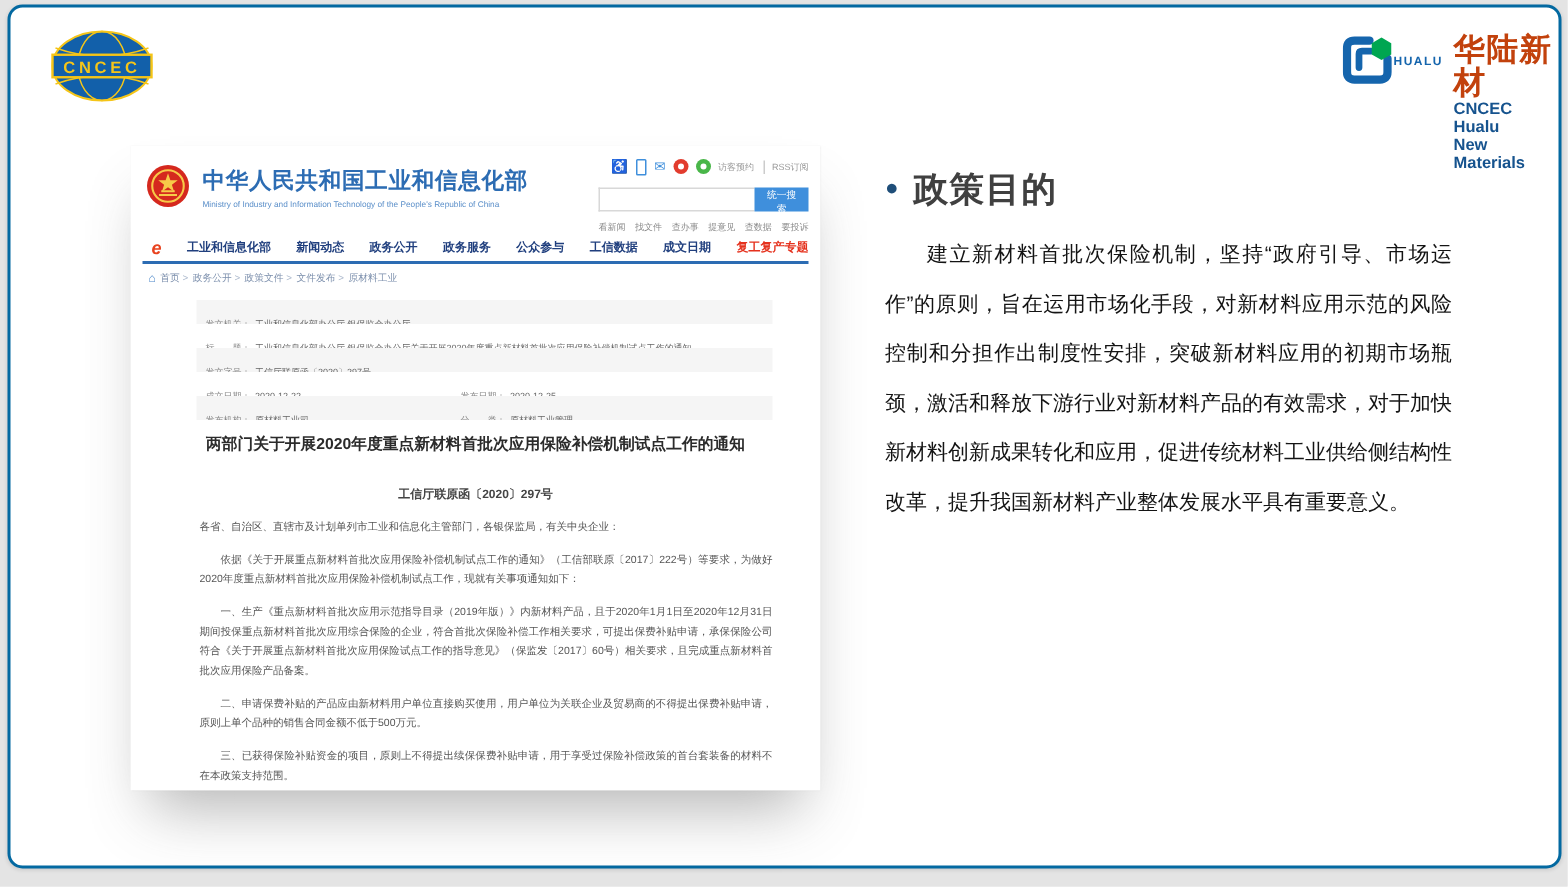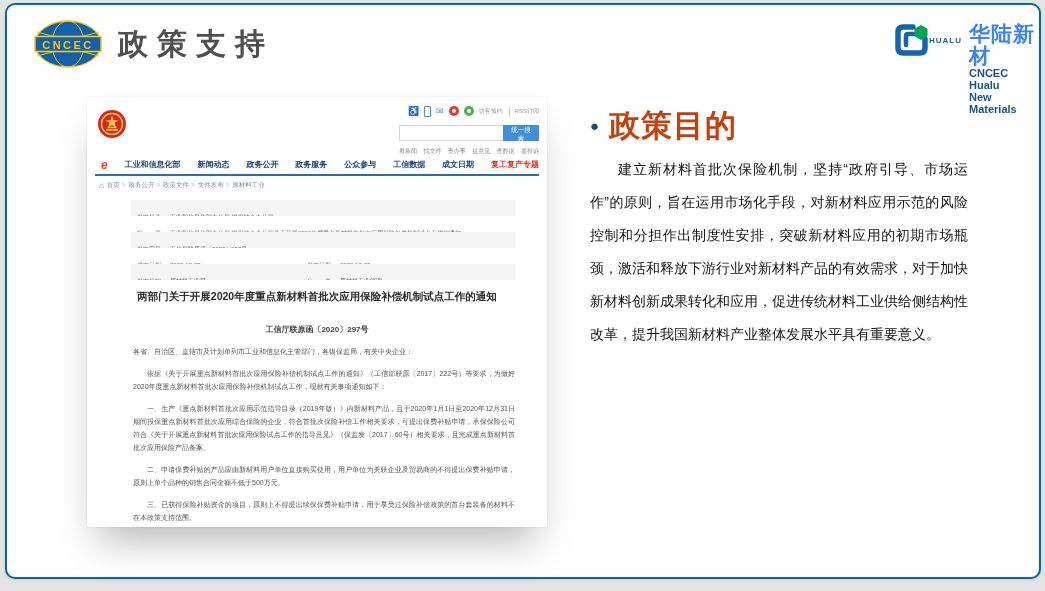--- a/index.html
+++ b/index.html
@@ -9,21 +9,21 @@
          border-radius:10px;border:2px solid #0369a1;box-shadow:0 1px 3px rgba(0,0,0,.12);}
 
   
   .hdr-left{position:absolute;left:25px;top:14px;display:flex;align-items:center;}
   .slide-title{margin-left:14px;font-family:"Liberation Serif", serif;font-weight:bold;
                font-size:30px;color:#4f4f4f;letter-spacing:9px;}
   .hdr-right{position:absolute;left:888px;top:18px;display:flex;align-items:flex-start;}
   .hl-mark{display:flex;flex-direction:row;align-items:center;}
   .hl-word{font-size:8px;font-weight:bold;color:#1565ad;letter-spacing:1px;margin-top:1px;}
   .hl-text{margin-left:7px;}
-  .hl-cn{font-size:21px;font-weight:bold;color:#3b82f6;letter-spacing:1px;line-height:22px;}
+  .hl-cn{font-size:21px;font-weight:bold;color:#c2410c;letter-spacing:1px;line-height:22px;}
   .hl-en{font-size:11px;font-weight:bold;color:#16538e;line-height:12px;}
 
   
   .site-card{position:absolute;left:80px;top:92px;width:460px;height:430px;background:#fff;
              box-shadow:0 0 1px rgba(0,0,0,.2), 0 24px 38px -12px rgba(90,90,90,.45);}
   .site-header{position:absolute;top:8px;left:8px;width:444px;height:50px;}
   .emblem{position:absolute;left:2px;top:4px;}
   .ministry{position:absolute;left:40px;top:6px;width:250px;}
   .ministry-cn{font-size:15px;font-weight:bold;color:#2c6cb3;letter-spacing:.5px;white-space:nowrap;}
   .ministry-en{font-size:5.5px;color:#5b8fc9;margin-top:4px;white-space:nowrap;}
@@ -67,41 +67,40 @@
   .doc-number{position:absolute;top:227px;left:0;width:460px;text-align:center;
               font-size:8px;font-weight:bold;color:#444;}
   .doc-body{position:absolute;top:248px;left:46px;width:382px;}
   .doc-body p{margin:0 0 9px;font-size:7px;line-height:13px;color:#555;text-align:justify;}
   .doc-body p.indent{text-indent:2em;}
 
   
   .right-panel{position:absolute;left:583px;top:106px;width:400px;}
   .rp-heading{display:flex;align-items:center;}
   .rp-bullet{font-size:15px;color:#1f4e79;margin-right:10px;line-height:30px;}
-  .rp-title{font-size:31px;font-weight:bold;color:#c2410c;letter-spacing:1px;line-height:30px;}
+  .rp-title{font-size:23px;font-weight:bold;color:#404040;letter-spacing:1px;line-height:30px;}
   .rp-body{margin-top:12px;width:378px;font-size:14px;line-height:33px;color:#141414;
            text-align:justify;text-indent:2em;}
 </style>
 </head>
 <body>
 
 <div class="page">
   <div class="slide">
 
     <div class="hdr-left">
       <svg width="72" height="50" viewBox="0 0 72 50">
         <ellipse cx="36" cy="25" rx="33" ry="23" fill="#1260aa"></ellipse>
         <ellipse cx="36" cy="25" rx="33" ry="23" fill="none" stroke="#f5c518" stroke-width="1.3"></ellipse>
         <ellipse cx="36" cy="25" rx="16" ry="23" fill="none" stroke="#f5c518" stroke-width="1"></ellipse>
         <path d="M5 13 Q36 24 67 13" fill="none" stroke="#f5c518" stroke-width="1"></path>
         <path d="M5 37 Q36 26 67 37" fill="none" stroke="#f5c518" stroke-width="1"></path>
         <rect x="3" y="17.5" width="66" height="15" fill="#1260aa" stroke="#f5c518" stroke-width="1.6"></rect>
         <text x="36" y="29.5" text-anchor="middle" font-size="11" font-weight="bold" font-family="Liberation Sans, sans-serif" letter-spacing="2.5" fill="#f5c518">CNCEC</text>
       </svg>
-      <div class="slide-title">政策支持</div>
     </div>
 
     <div class="hdr-right">
       <div class="hl-mark">
         <svg width="34" height="34" viewBox="0 0 34 34">
           <path d="M8 4 H18 M8 4 Q3 4 3 9 V25 Q3 30 8 30 H25 Q30 30 30 25 V16" fill="none" stroke="#1565ad" stroke-width="5.5" stroke-linecap="round"></path>
           <path d="M11 22 V13 Q11 11 13 11 H19" fill="none" stroke="#1565ad" stroke-width="4.5" stroke-linecap="round"></path>
           <polygon points="26,2 32.5,5.75 32.5,13.25 26,17 19.5,13.25 19.5,5.75" fill="#00a651"></polygon>
         </svg>
         <div class="hl-word">HUALU</div>
@@ -115,20 +114,24 @@
 
     <div class="site-card">
 
       <div class="site-header">
         <svg class="emblem" width="30" height="30" viewBox="0 0 30 30">
           <circle cx="15" cy="15" r="14" fill="#d5281e"></circle>
           <circle cx="15" cy="15" r="10.5" fill="none" stroke="#f7c948" stroke-width="1.4"></circle>
           <polygon points="15,6.5 16.6,11.2 21.5,11.2 17.6,14.1 19.1,18.8 15,15.9 10.9,18.8 12.4,14.1 8.5,11.2 13.4,11.2" fill="#f7c948"></polygon>
           <path d="M9 21 H21 M10.5 18.5 H19.5" stroke="#f7c948" stroke-width="1.3"></path>
         </svg>
+        <div class="ministry">
+          <div class="ministry-cn">中华人民共和国工业和信息化部</div>
+          <div class="ministry-en">Ministry of Industry and Information Technology of the People's Republic of China</div>
+        </div>
 
         <div class="icon-row">
           <span class="tb-icon">♿</span>
           <span class="phone-icon"></span>
           <span class="tb-icon">✉</span>
           <span class="circ red"></span>
           <span class="circ grn"></span>
           <span class="tb-link">访客预约</span>
           <span class="tb-link rss">RSS订阅</span>
         </div>

